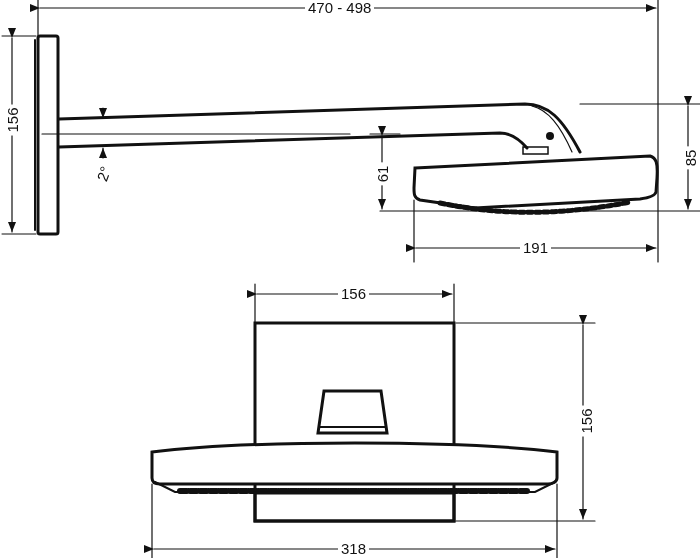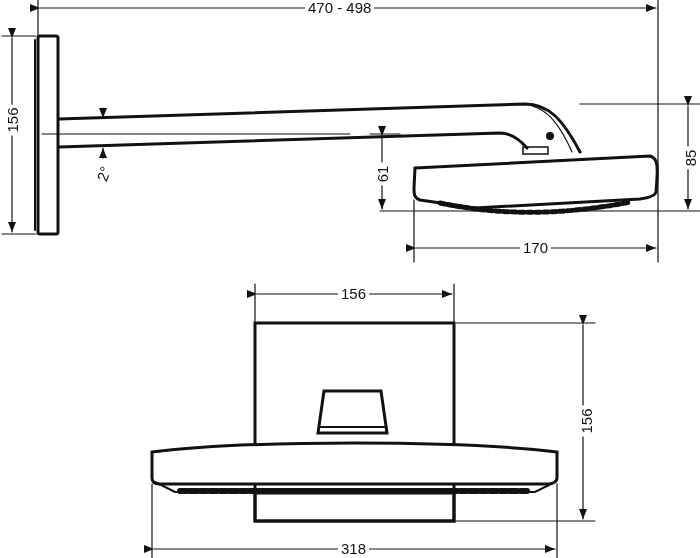--- a/index.html
+++ b/index.html
@@ -82,18 +82,18 @@
       <line x1="154" y1="549" x2="555" y2="549" stroke-width="1.2" marker-start="url(#ah)" marker-end="url(#ah)"></line>
     </g>
   </g>
 </svg>
 
 <span class="lbl" style="left:305px;top:0px;">470 - 498</span>
 <span class="lbl rot" style="left:-3px;top:112px;">156</span>
 <span class="lbl" style="left:94px;top:166px;transform:rotate(-70deg);background:transparent;">2°</span>
 <span class="lbl rot" style="left:372px;top:166px;">61</span>
 <span class="lbl rot" style="left:680px;top:150px;">85</span>
-<span class="lbl" style="left:520px;top:240px;">170</span>
+<span class="lbl" style="left:520px;top:240px;">191</span>
 
 <span class="lbl" style="left:338px;top:286px;">156</span>
 <span class="lbl rot" style="left:571px;top:413px;">156</span>
 <span class="lbl" style="left:338px;top:541px;text-align:center;">318</span>
 </div>
 
 </body></html>

